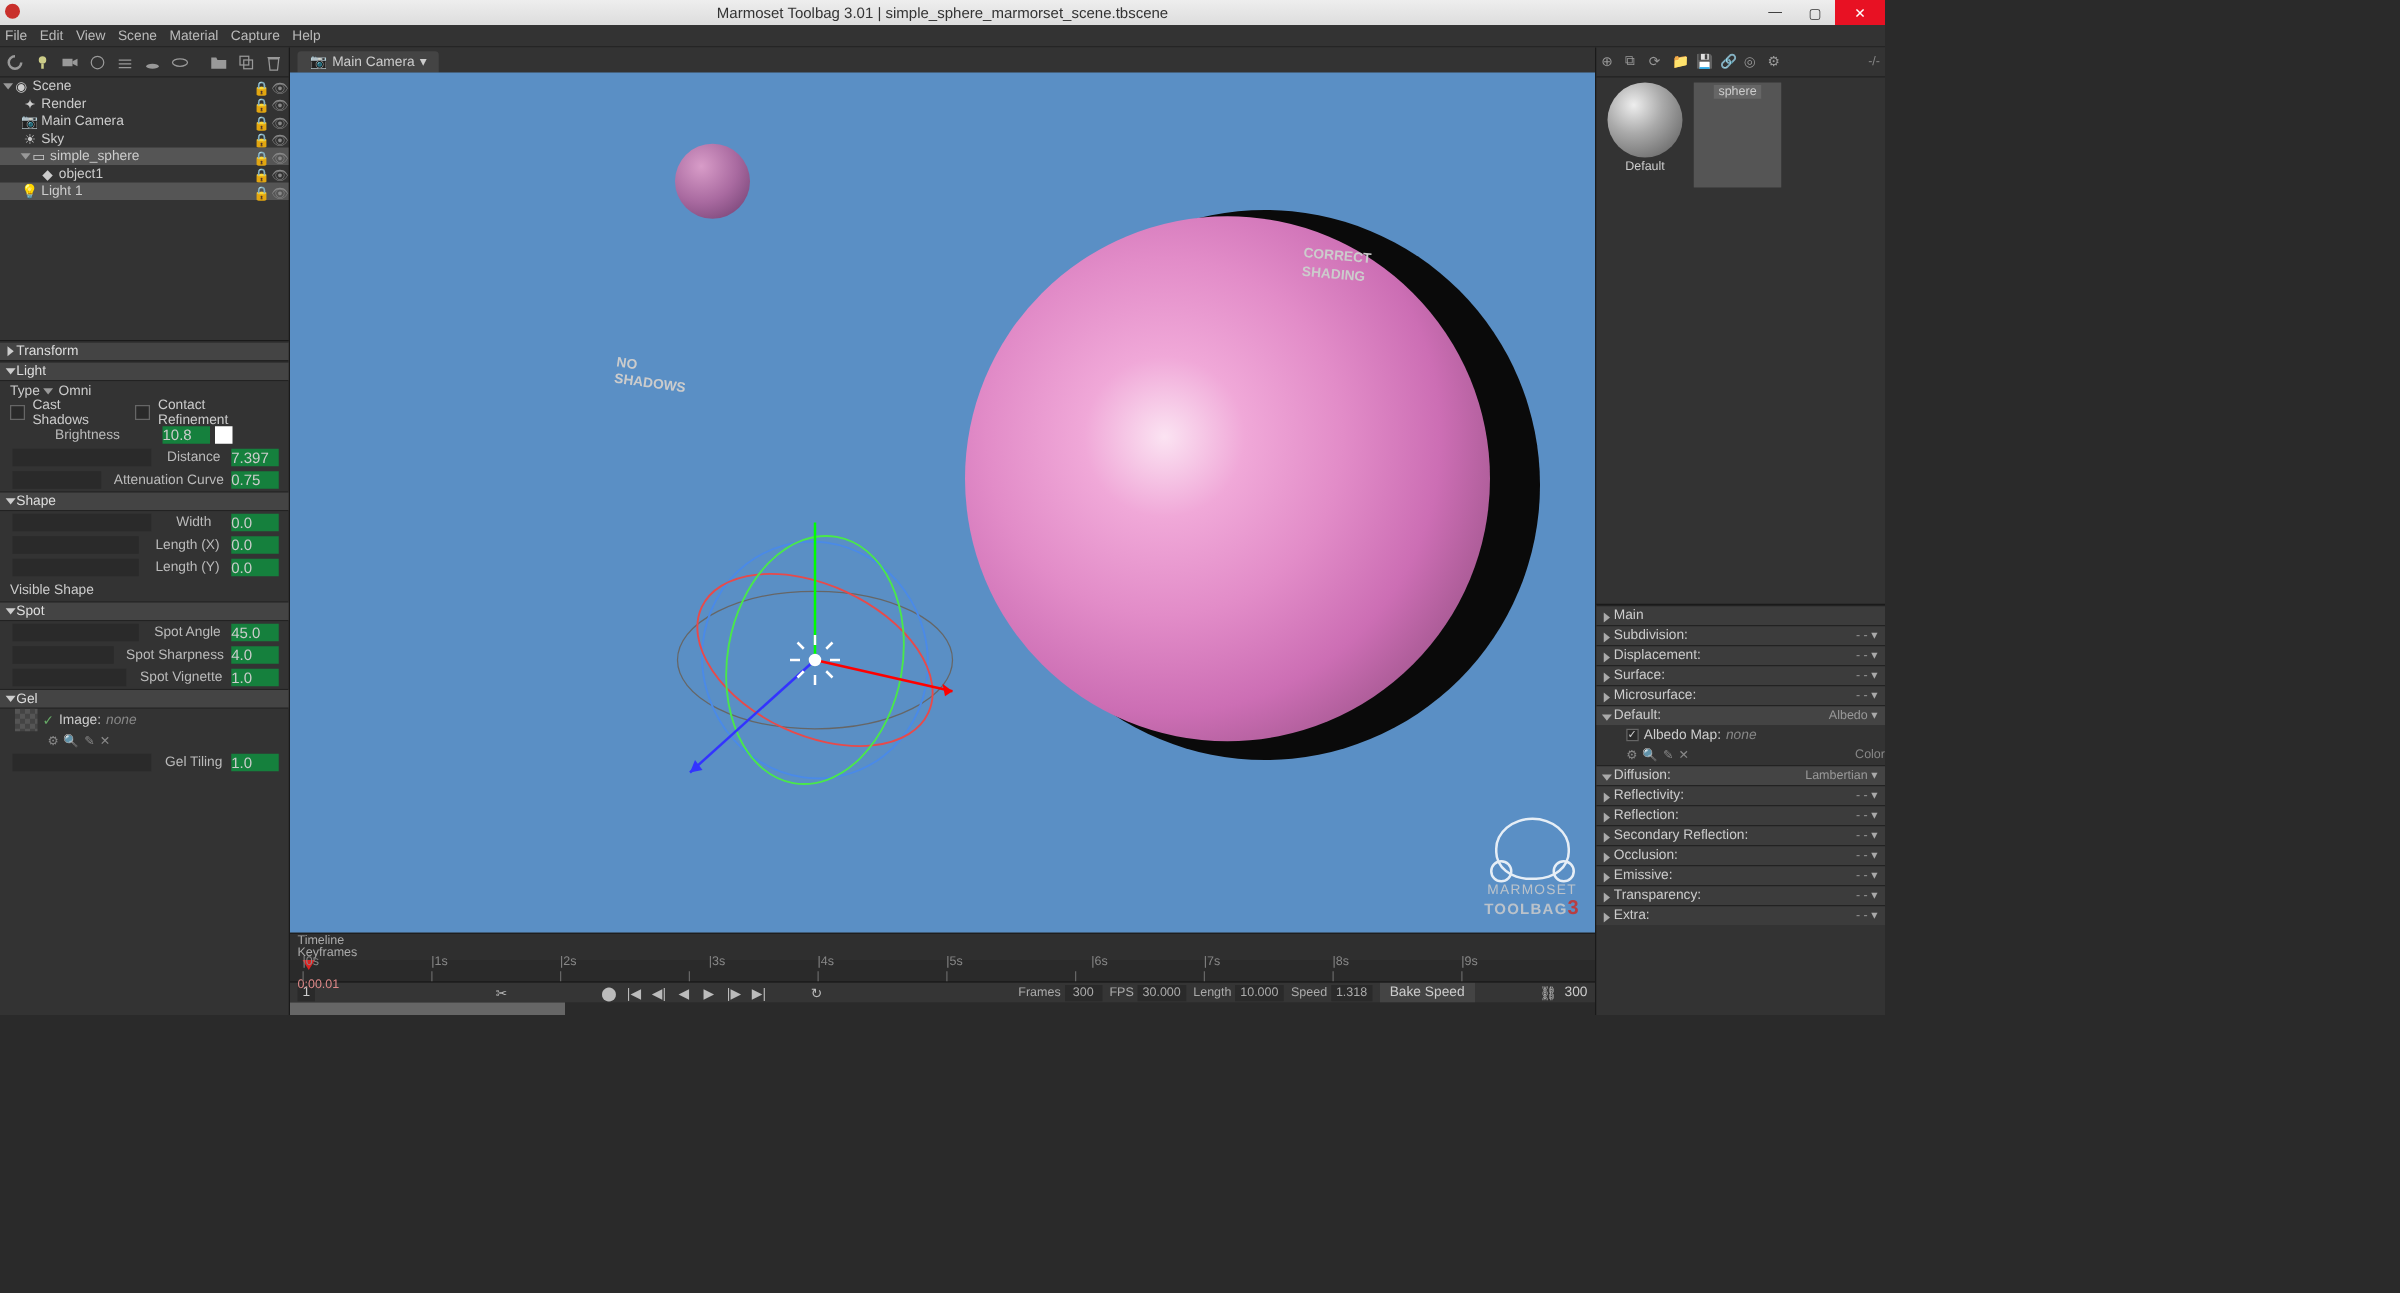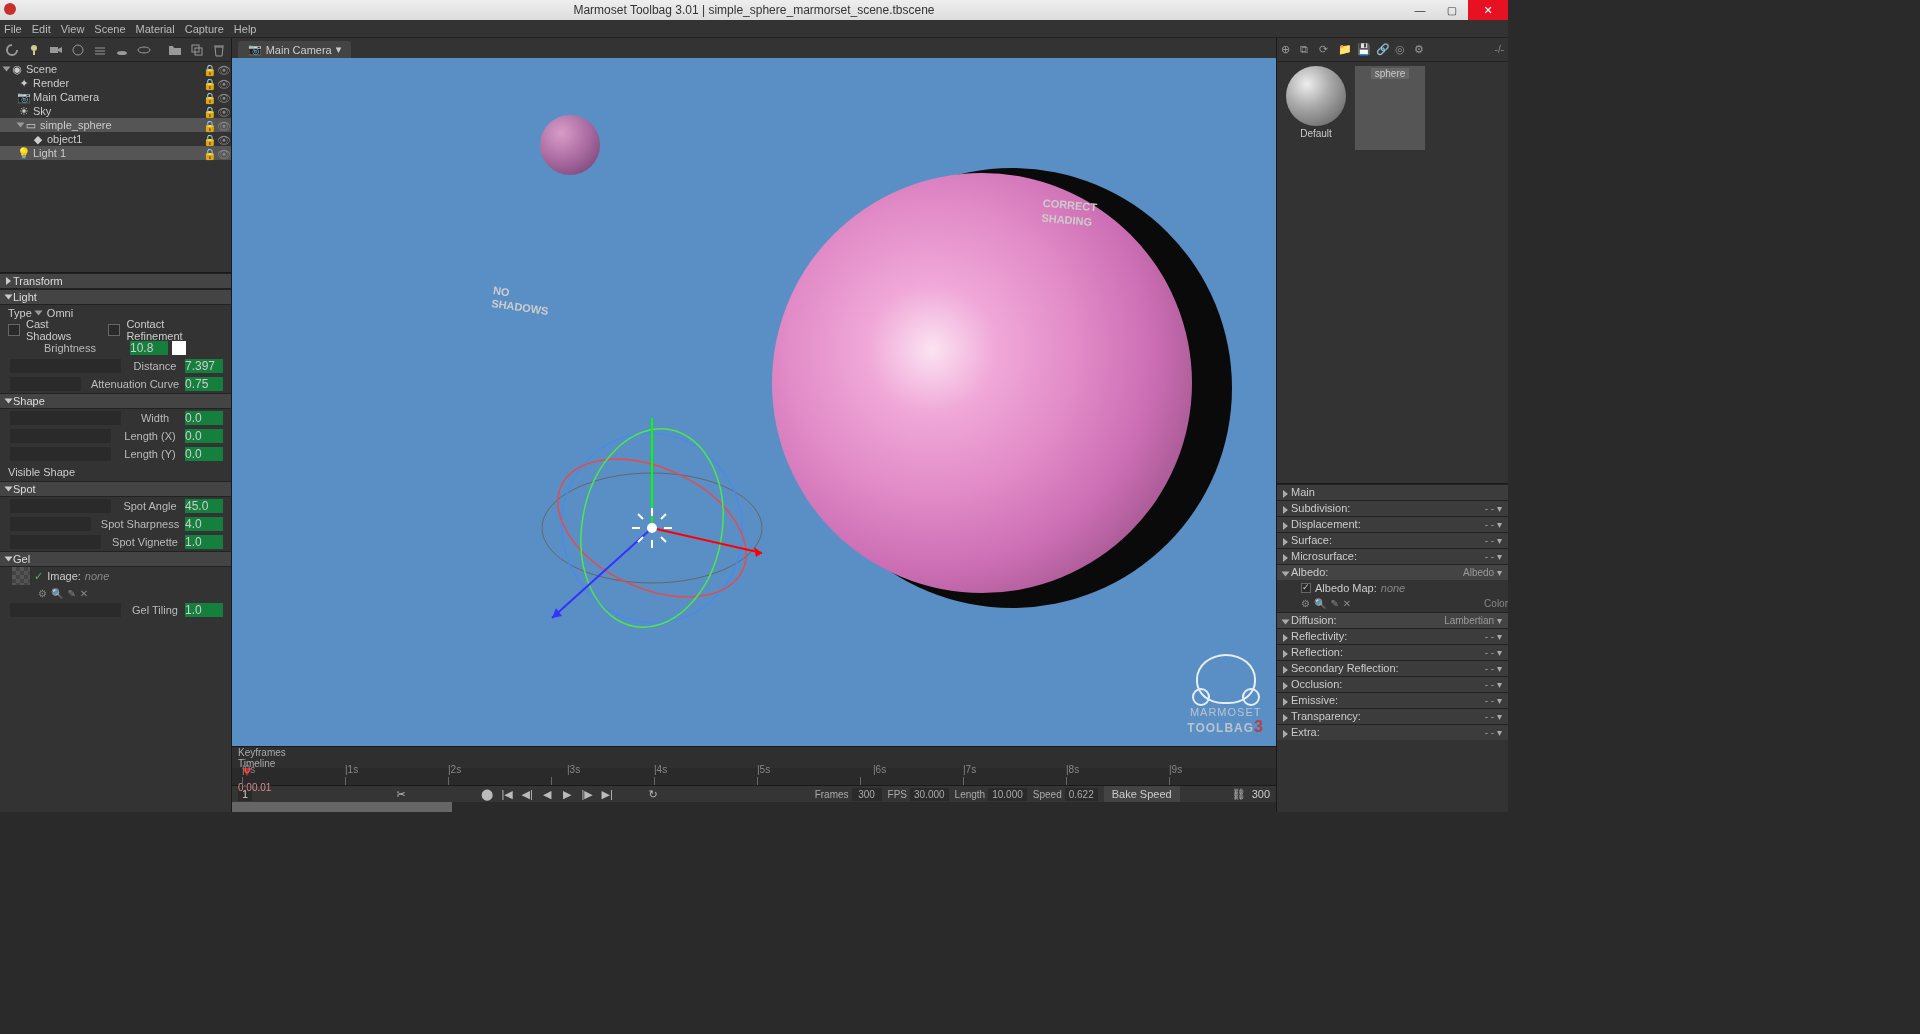--- a/index.html
+++ b/index.html
@@ -367,22 +367,22 @@
         <div class="anno" style="left:810px;top:140px;transform:rotate(5deg)">
           <div style="line-height:1.4">CORRECT<br>SHADING</div>
         </div>
         <div class="logo">
           <div class="head"></div>
           <div class="txt"><span>MARMOSET</span><br><b>TOOLBAG</b><span class="ver">3</span></div>
         </div>
       </div>
 
       <div class="timeline">
+        <div class="tl-hdr" style="height:10px">Timeline</div>
         <div class="tl-hdr">Keyframes</div>
-        <div class="tl-hdr" style="height:10px">Timeline</div>
         <div class="tl-ruler" id="ruler">
           <div class="tl-cursor"></div>
           <div class="tl-time">0:00.01</div>
         <div class="tl-tick" style="left: 10px;"></div>
             <div class="tl-lbl" style="left: 10px; margin-top: 26px;">|0s</div>
             <div class="tl-tick" style="left: 113px;"></div>
             <div class="tl-lbl" style="left: 113px;">|1s</div>
             <div class="tl-tick" style="left: 216px;"></div>
             <div class="tl-lbl" style="left: 216px;">|2s</div>
             <div class="tl-tick" style="left: 319px;"></div>
@@ -422,21 +422,21 @@
           <div class="tl-fld">
               <span>FPS</span>
               <span class="num">30.000</span>
             </div>
           <div class="tl-fld">
               <span>Length</span>
               <span class="num">10.000</span>
             </div>
           <div class="tl-fld">
               <span>Speed</span>
-              <span class="num">0.622</span>
+              <span class="num">1.318</span>
             </div>
           <span style="background:#444;padding:2px 8px">Bake Speed</span>
           <div style="width:40px"></div>
           <span>⛓</span>
           <span class="num">300</span>
         </div>
         <div class="tl-scroll">
             <div class="tl-thumb"></div>
           </div>
       </div>
@@ -500,21 +500,21 @@
         <div class="rsec">
             <span class="l">
               <span class="tri2"></span>
               <span>Microsurface:</span>
             </span>
             <span class="r"><span class="dd">- -</span> ▾</span>
           </div>
         <div class="rsec open" style="background:#444">
             <span class="l">
               <span class="tri2"></span>
-              <span>Albedo:</span>
+              <span>Default:</span>
             </span>
             <span class="r"><span class="dd">Albedo</span> ▾</span>
           </div>
         <div class="rsub">
           <span class="chk on"></span>
           <span>Albedo Map:</span>
           <span style="font-style:italic;color:#888">none</span>
         </div>
         <div class="r-minis">
             <span>⚙</span>

